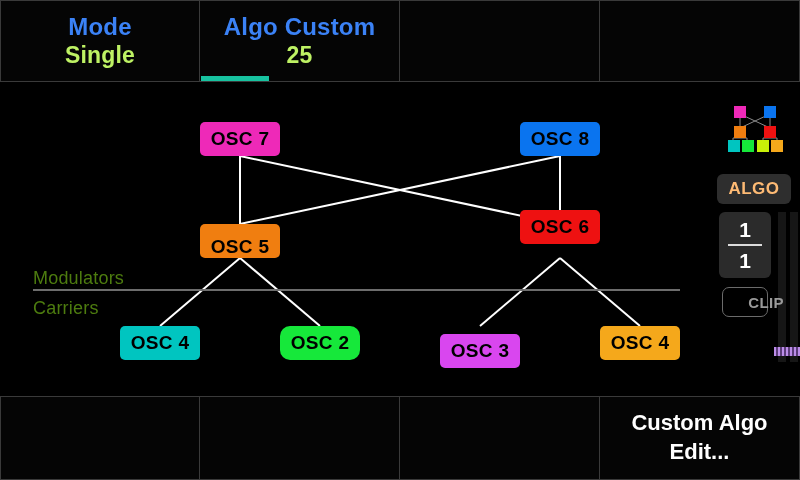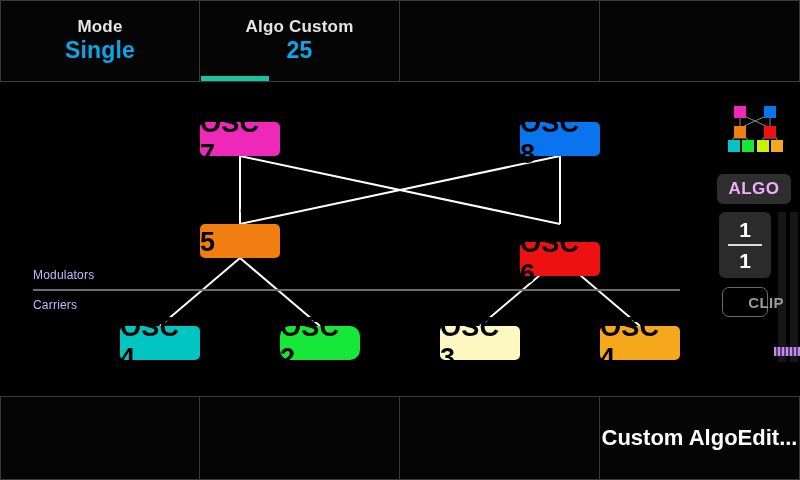--- a/index.html
+++ b/index.html
@@ -8,52 +8,52 @@
        -webkit-font-smoothing:antialiased;}
   #app{position:relative;width:800px;height:480px;background:#000;}
 
   
   .toprow{position:absolute;left:0;top:0;width:800px;height:82px;display:flex;}
   .topcell{position:relative;flex:0 0 200px;height:82px;box-sizing:border-box;
            border:1px solid #3a3a3a;border-left:none;background:#050505;
            display:flex;flex-direction:column;align-items:center;
            justify-content:center;}
   .topcell:first-child{border-left:1px solid #3a3a3a;}
-  .tc-name{color:#e5e5e5;font-size:17px;font-weight:bold;line-height:1.18;letter-spacing:.2px;text-align:center;}
-  .tc-val{color:#0ea5e9;font-size:23px;font-weight:bold;line-height:1.18;letter-spacing:.2px;}
+  .tc-name{color:#3b82f6;font-size:24px;font-weight:bold;line-height:1.18;letter-spacing:.2px;text-align:center;}
+  .tc-val{color:#bef264;font-size:23px;font-weight:bold;line-height:1.18;letter-spacing:.2px;}
   .tc-underline{position:absolute;left:1px;bottom:0px;height:5px;width:68px;background:#17c3a0;}
 
   
   .botrow{position:absolute;left:0;top:396px;width:800px;height:84px;display:flex;}
   .botcell{position:relative;flex:0 0 200px;height:84px;box-sizing:border-box;
            border:1px solid #3a3a3a;border-left:none;background:#050505;
-           display:flex;flex-direction:row;align-items:center;
+           display:flex;flex-direction:column;align-items:center;
            justify-content:center;}
   .botcell:first-child{border-left:1px solid #3a3a3a;}
   .bc-l1,.bc-l2{color:#ffffff;font-size:22px;font-weight:bold;line-height:1.3;}
 
   
   .canvas{position:absolute;left:0;top:82px;width:800px;height:314px;background:#000;overflow:hidden;}
   svg.wires{position:absolute;left:0;top:0;width:800px;height:314px;}
 
   .osc{position:absolute;box-sizing:border-box;border-radius:5px;
        display:flex;align-items:center;justify-content:center;
-       color:#000;font-size:27px;font-weight:bold;letter-spacing:.3px;}
-
-  .rowlabel{position:absolute;color:#c4b5fd;font-size:12px;letter-spacing:.2px;}
+       color:#000;font-size:19px;font-weight:bold;letter-spacing:.3px;}
+
+  .rowlabel{position:absolute;color:#4d7c0f;font-size:18px;letter-spacing:.2px;}
   .divider{position:absolute;background:#6d6d6d;height:2px;}
 
   
   .rail{position:absolute;left:700px;top:82px;width:100px;height:314px;}
   .mini{position:absolute;left:30px;top:22px;width:58px;height:46px;}
   .minibox{position:absolute;width:12px;height:12px;}
   .railbtn{position:absolute;box-sizing:border-box;display:flex;
            align-items:center;justify-content:center;flex-direction:column;}
   .algobtn{left:17px;top:92px;width:74px;height:30px;border-radius:6px;
-           background:#2e2e2e;color:#f0abfc;font-size:17px;font-weight:bold;letter-spacing:.5px;}
+           background:#2e2e2e;color:#fdba74;font-size:17px;font-weight:bold;letter-spacing:.5px;}
   .fracbox{position:absolute;left:19px;top:130px;width:52px;height:66px;border-radius:6px;
            background:#2b2b2b;display:flex;flex-direction:column;align-items:center;
            justify-content:center;}
   .fracnum,.fracden{color:#ffffff;font-size:21px;font-weight:bold;line-height:1;}
   .fracbar{width:34px;height:2px;background:#dcdcdc;margin:4px 0;}
   .clipbtn{left:22px;top:205px;width:46px;height:30px;border-radius:7px;
            background:#000;border:1px solid #6b6b6b;color:#9a9a9a;
            font-size:15px;font-weight:bold;letter-spacing:.3px;padding-left:42px;}
   .predrv{left:19px;top:245px;width:48px;height:48px;border-radius:9px;
           background:#0b0810;border:2px solid #a86fe0;color:#c79bf0;
@@ -103,30 +103,30 @@
     <div id="osc-layer">
         <div class="osc" style="left: 200px; top: 40px; width: 80px; height: 34px; background: rgb(238, 41, 184);">
           <span>OSC 7</span>
         </div>
         <div class="osc" style="left: 520px; top: 40px; width: 80px; height: 34px; background: rgb(10, 116, 239);">
           <span>OSC 8</span>
         </div>
         <div class="osc" style="left: 200px; top: 142px; width: 80px; height: 34px; background: rgb(240, 126, 16); align-items: flex-end;">
           <span>OSC 5</span>
         </div>
-        <div class="osc" style="left: 520px; top: 160px; width: 80px; height: 34px; background: rgb(238, 17, 17);">
+        <div class="osc" style="left: 520px; top: 128px; width: 80px; height: 34px; background: rgb(238, 17, 17);">
           <span>OSC 6</span>
         </div>
         <div class="osc" style="left: 120px; top: 244px; width: 80px; height: 34px; background: rgb(0, 197, 192);">
           <span>OSC 4</span>
         </div>
         <div class="osc" style="left: 280px; top: 244px; width: 80px; height: 34px; background: rgb(22, 232, 58); border-radius: 10px;">
           <span>OSC 2</span>
         </div>
-        <div class="osc" style="left: 440px; top: 244px; width: 80px; height: 34px; background: #fef9c3;">
+        <div class="osc" style="left: 440px; top: 252px; width: 80px; height: 34px; background: #d946ef;">
           <span>OSC 3</span>
         </div>
         <div class="osc" style="left: 600px; top: 244px; width: 80px; height: 34px; background: rgb(245, 168, 27);">
           <span>OSC 4</span>
         </div>
       </div>
 
     <div class="rowlabel" id="lbl-mod" style="left:33px;top:186px;">Modulators</div>
     <div class="divider" id="div-line" style="left:33px;top:207px;width:647px;"></div>
     <div class="rowlabel" id="lbl-car" style="left:33px;top:216px;">Carriers</div>

